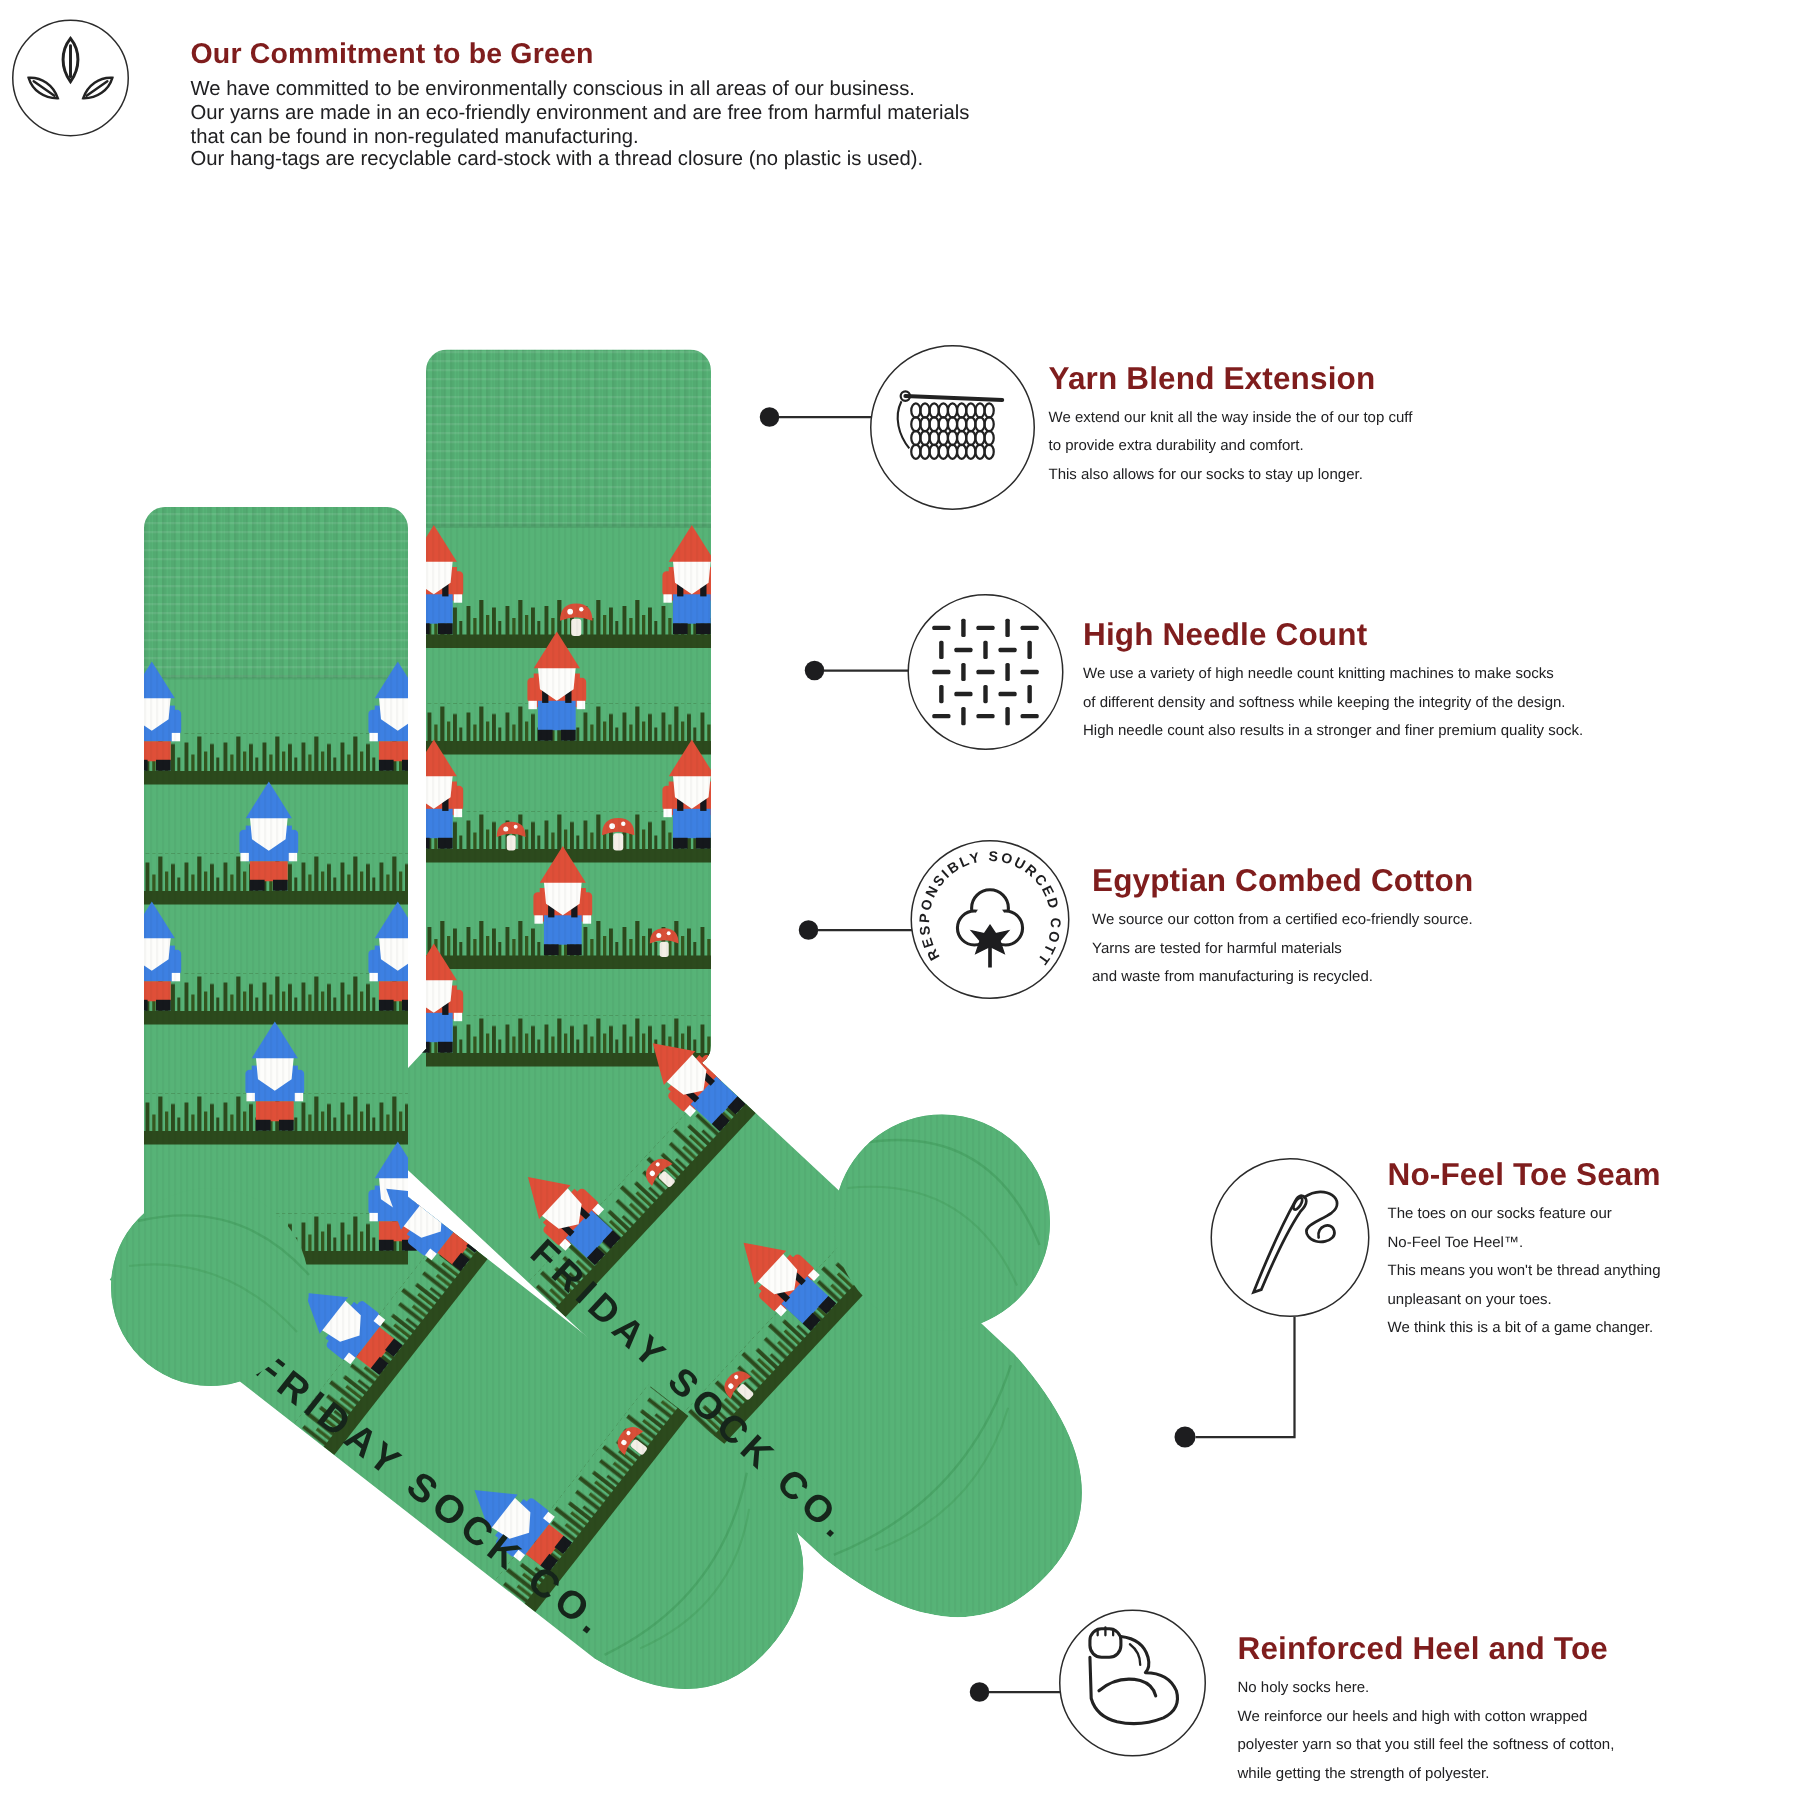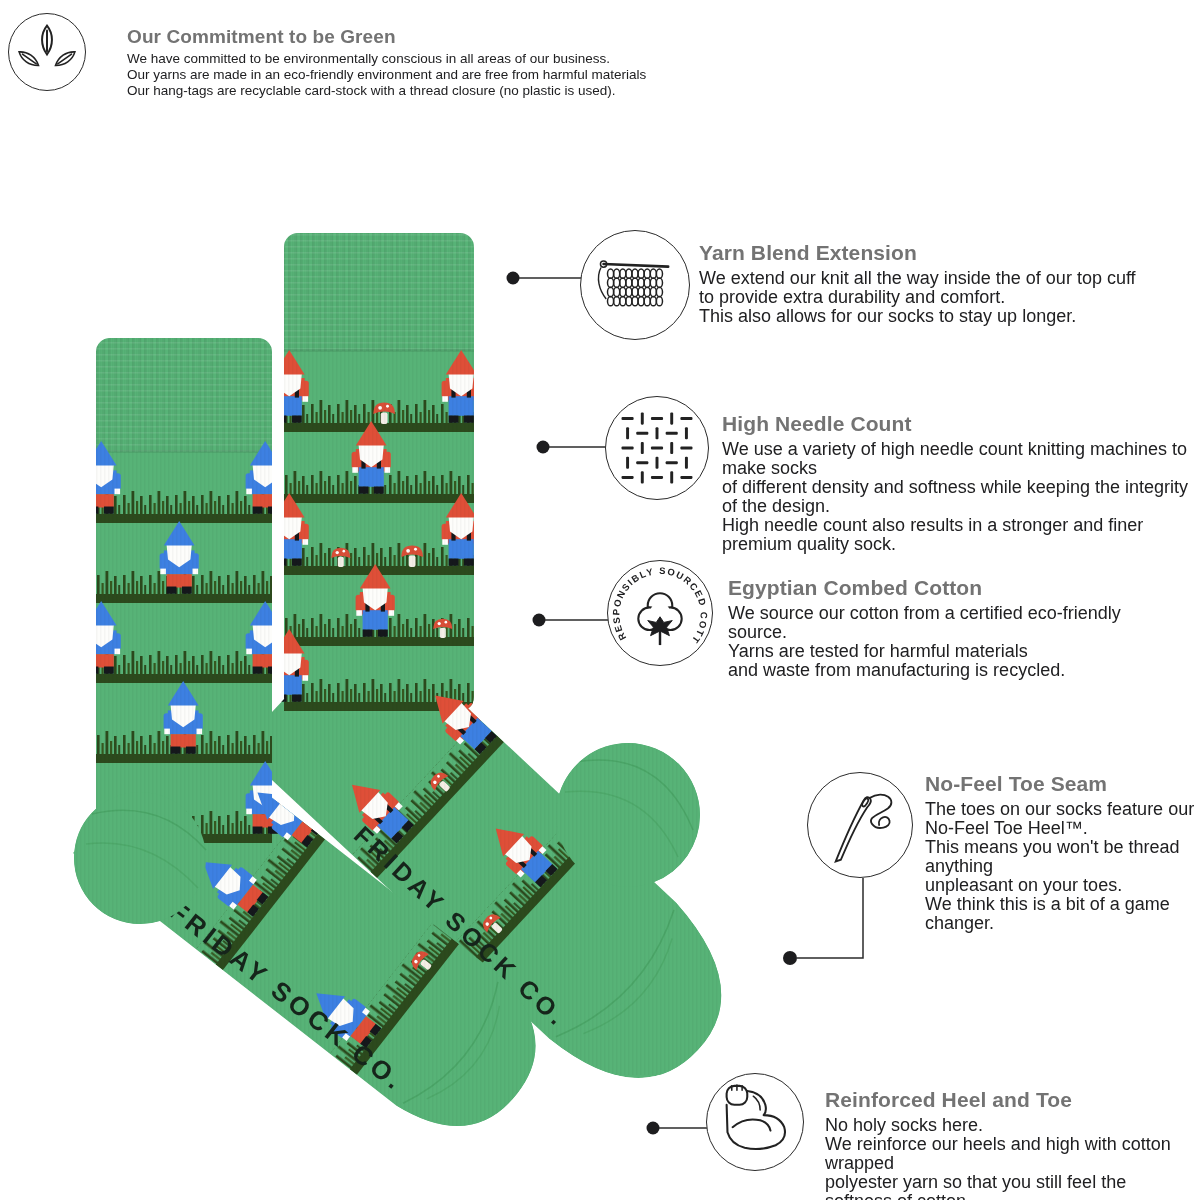--- a/index.html
+++ b/index.html
@@ -2,22 +2,22 @@
 <html><head>
 <meta charset="utf-8">
 <style>
   html,body{margin:0;padding:0;background:#fff;}
   .stage{position:relative;width:1200px;height:1200px;background:#ffffff;overflow:hidden;
          font-family:"Liberation Sans",sans-serif;color:#1c1c1e;}
   #sock-art{position:absolute;left:0;top:0;}
   .callout-circle{position:absolute;background:#fff;border:1.7px solid #2b2b2b;border-radius:50%;
          display:flex;align-items:center;justify-content:center;box-sizing:border-box;}
   .callout-text{position:absolute;}
-  .c-title{font-weight:700;font-size:21px;letter-spacing:.1px;color:#737373;margin:0 0 4px 0;}
-  .c-line{font-size:18px;line-height:19px;color:#202022;}
+  .c-title{font-weight:700;font-size:21px;letter-spacing:.1px;color:#7f1d1d;margin:0 0 4px 0;}
+  .c-line{font-size:10px;line-height:19px;color:#202022;}
   .commit .c-title{font-size:19px;margin-bottom:3px;}
   .commit .c-line{font-size:13.5px;line-height:15.8px;}
   .brand-knit{font-family:"Liberation Sans",sans-serif;font-weight:700;letter-spacing:4px;}
 </style>
 </head>
 <body>
 
 <div class="stage">
 
 <svg id="sock-art" width="1200" height="1200" viewBox="0 0 1200 1200">
@@ -245,20 +245,21 @@
         <path d="M0,-28 C8,-18 8,-4 0,7 C-8,-4 -8,-18 0,-28 Z"></path>
             <line x1="0" y1="-22" x2="0" y2="3"></line>
       </g>
     </g>
   </svg>
 </div>
 <div class="callout-text commit" style="left:127px;top:26px;width:600px;">
   <div class="c-title">Our Commitment to be Green</div>
   <div class="c-line">We have committed to be environmentally conscious in all areas of our business.</div>
   <div class="c-line">Our yarns are made in an eco-friendly environment and are free from harmful materials</div>
+  <div class="c-line">that can be found in non-regulated manufacturing.</div>
   <div class="c-line">Our hang-tags are recyclable card-stock with a thread closure (no plastic is used).</div>
 </div>
 
 <div class="callout-circle" style="left:580px;top:230px;width:110px;height:110px;">
   <svg width="96" height="96" viewBox="-55 -55 110 110">
     <g fill="none" stroke="#222" stroke-width="1.7">
       <path d="M-36,-24 L38,-21" stroke-width="3" stroke-linecap="round"></path>
       <circle cx="-36" cy="-24" r="3.6"></circle>
       <path d="M-39,-20 C-45,-8 -41,6 -33,16" stroke-width="1.6"></path>
       <g id="lrow">

